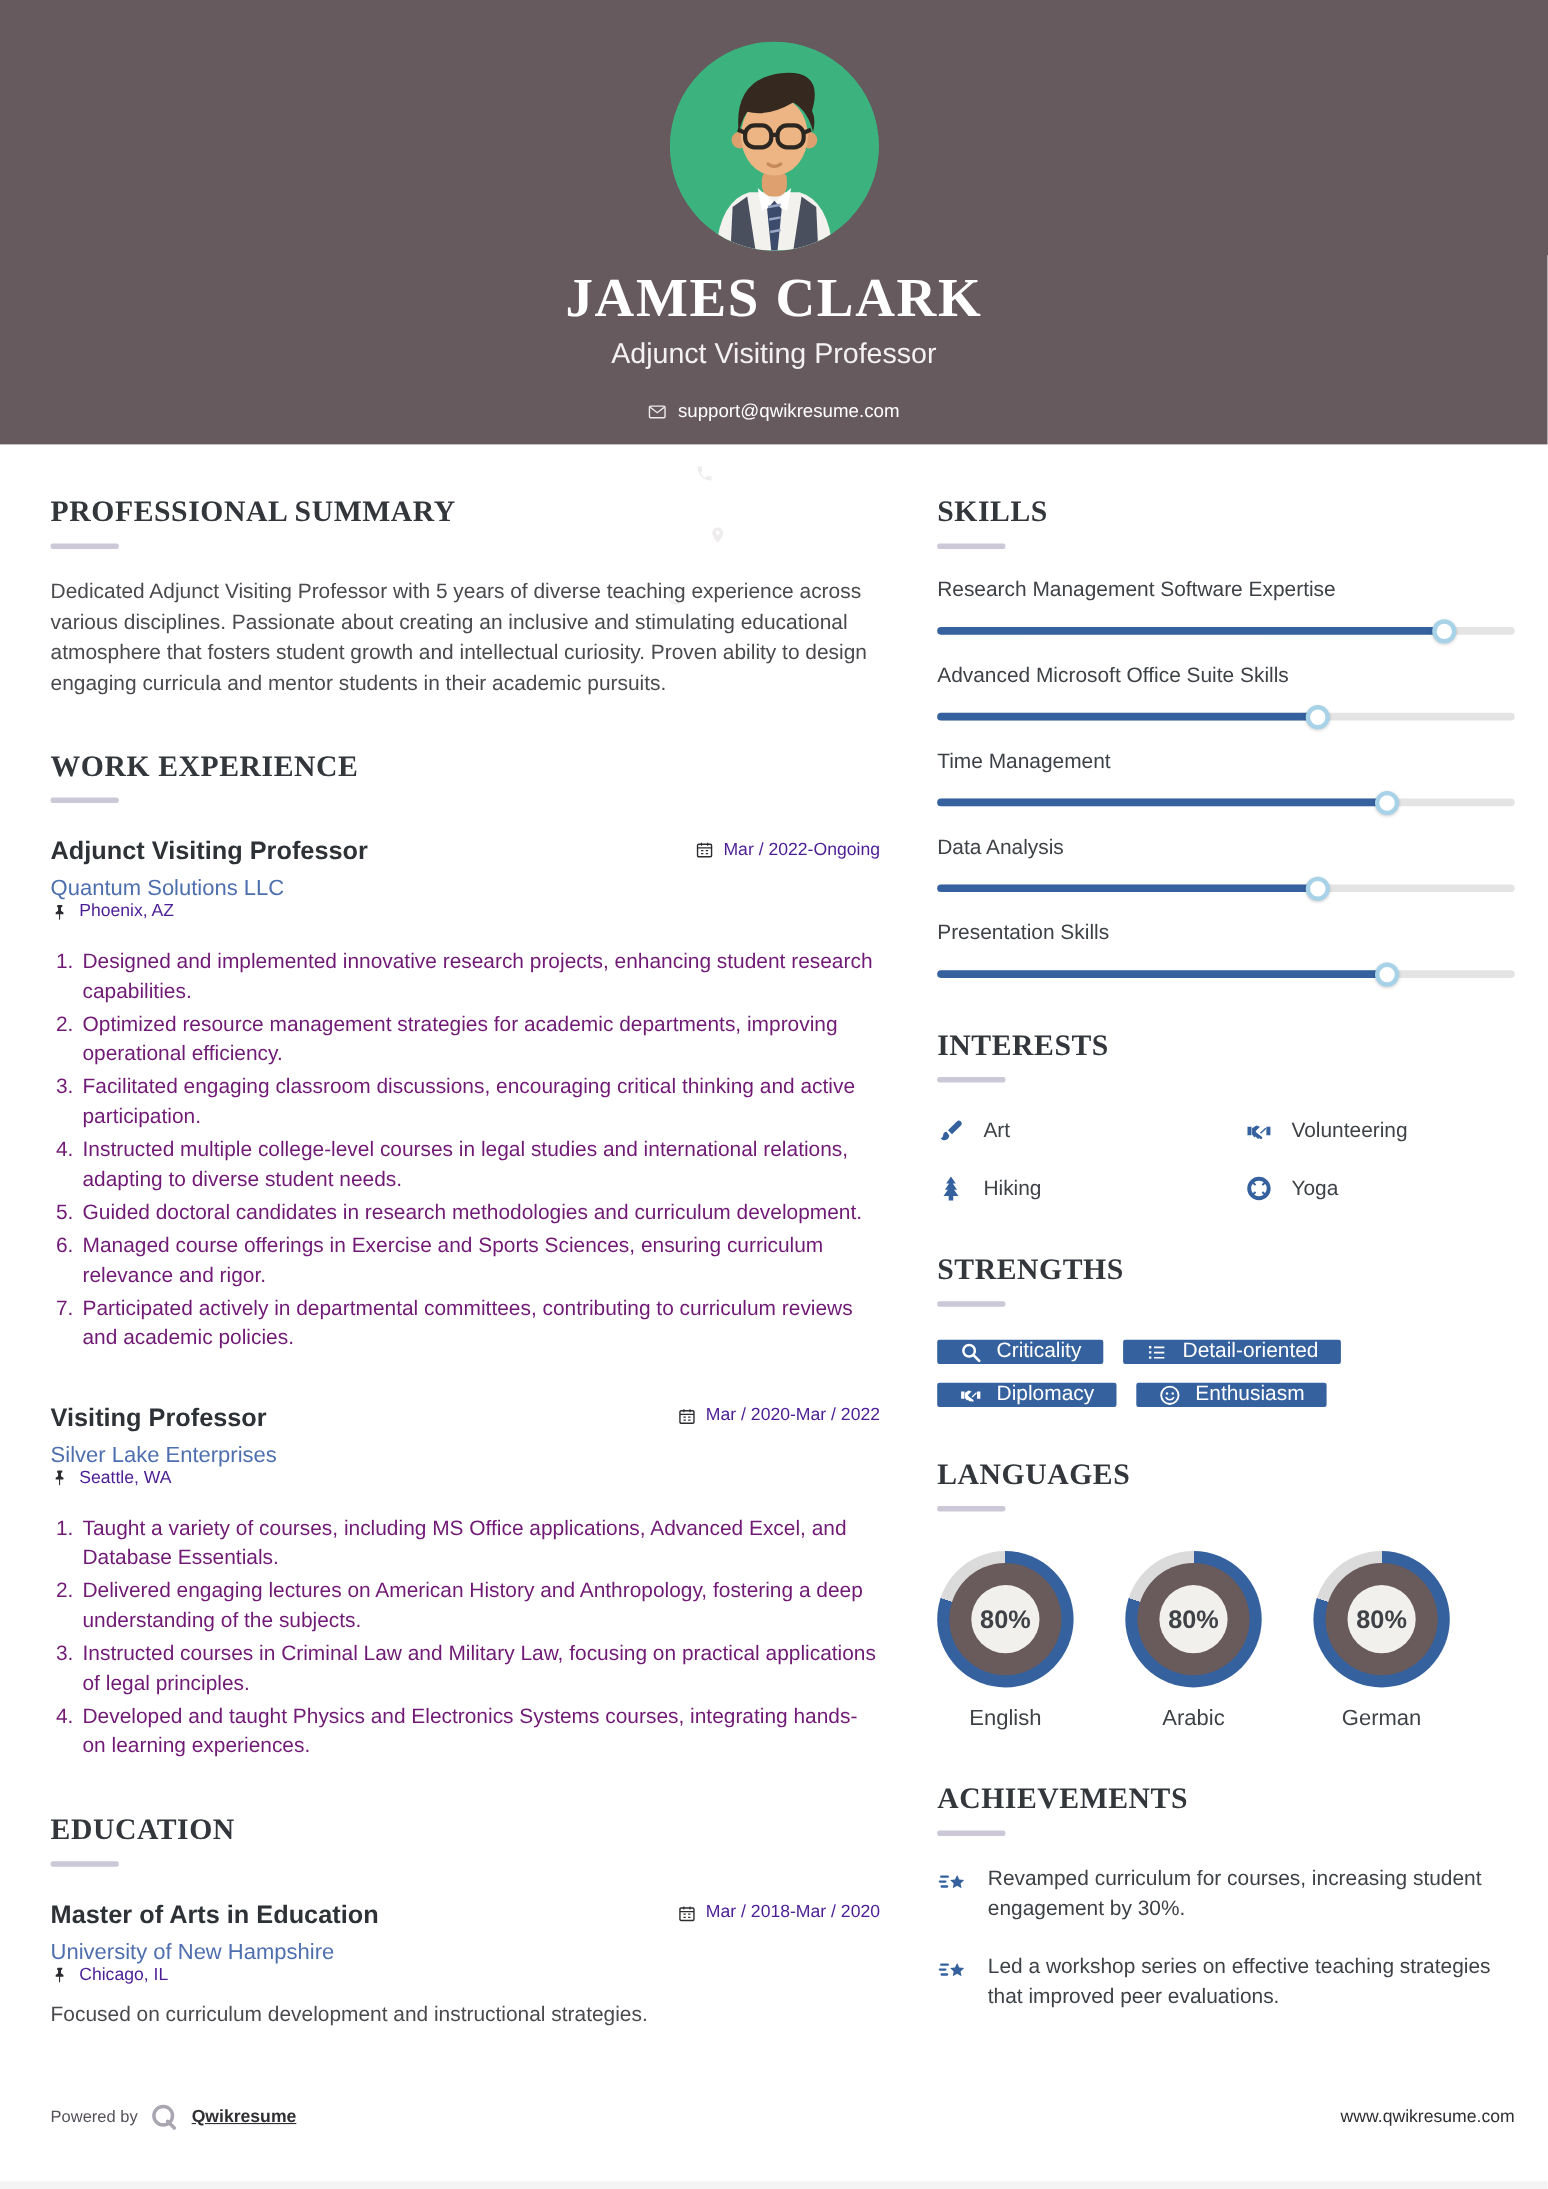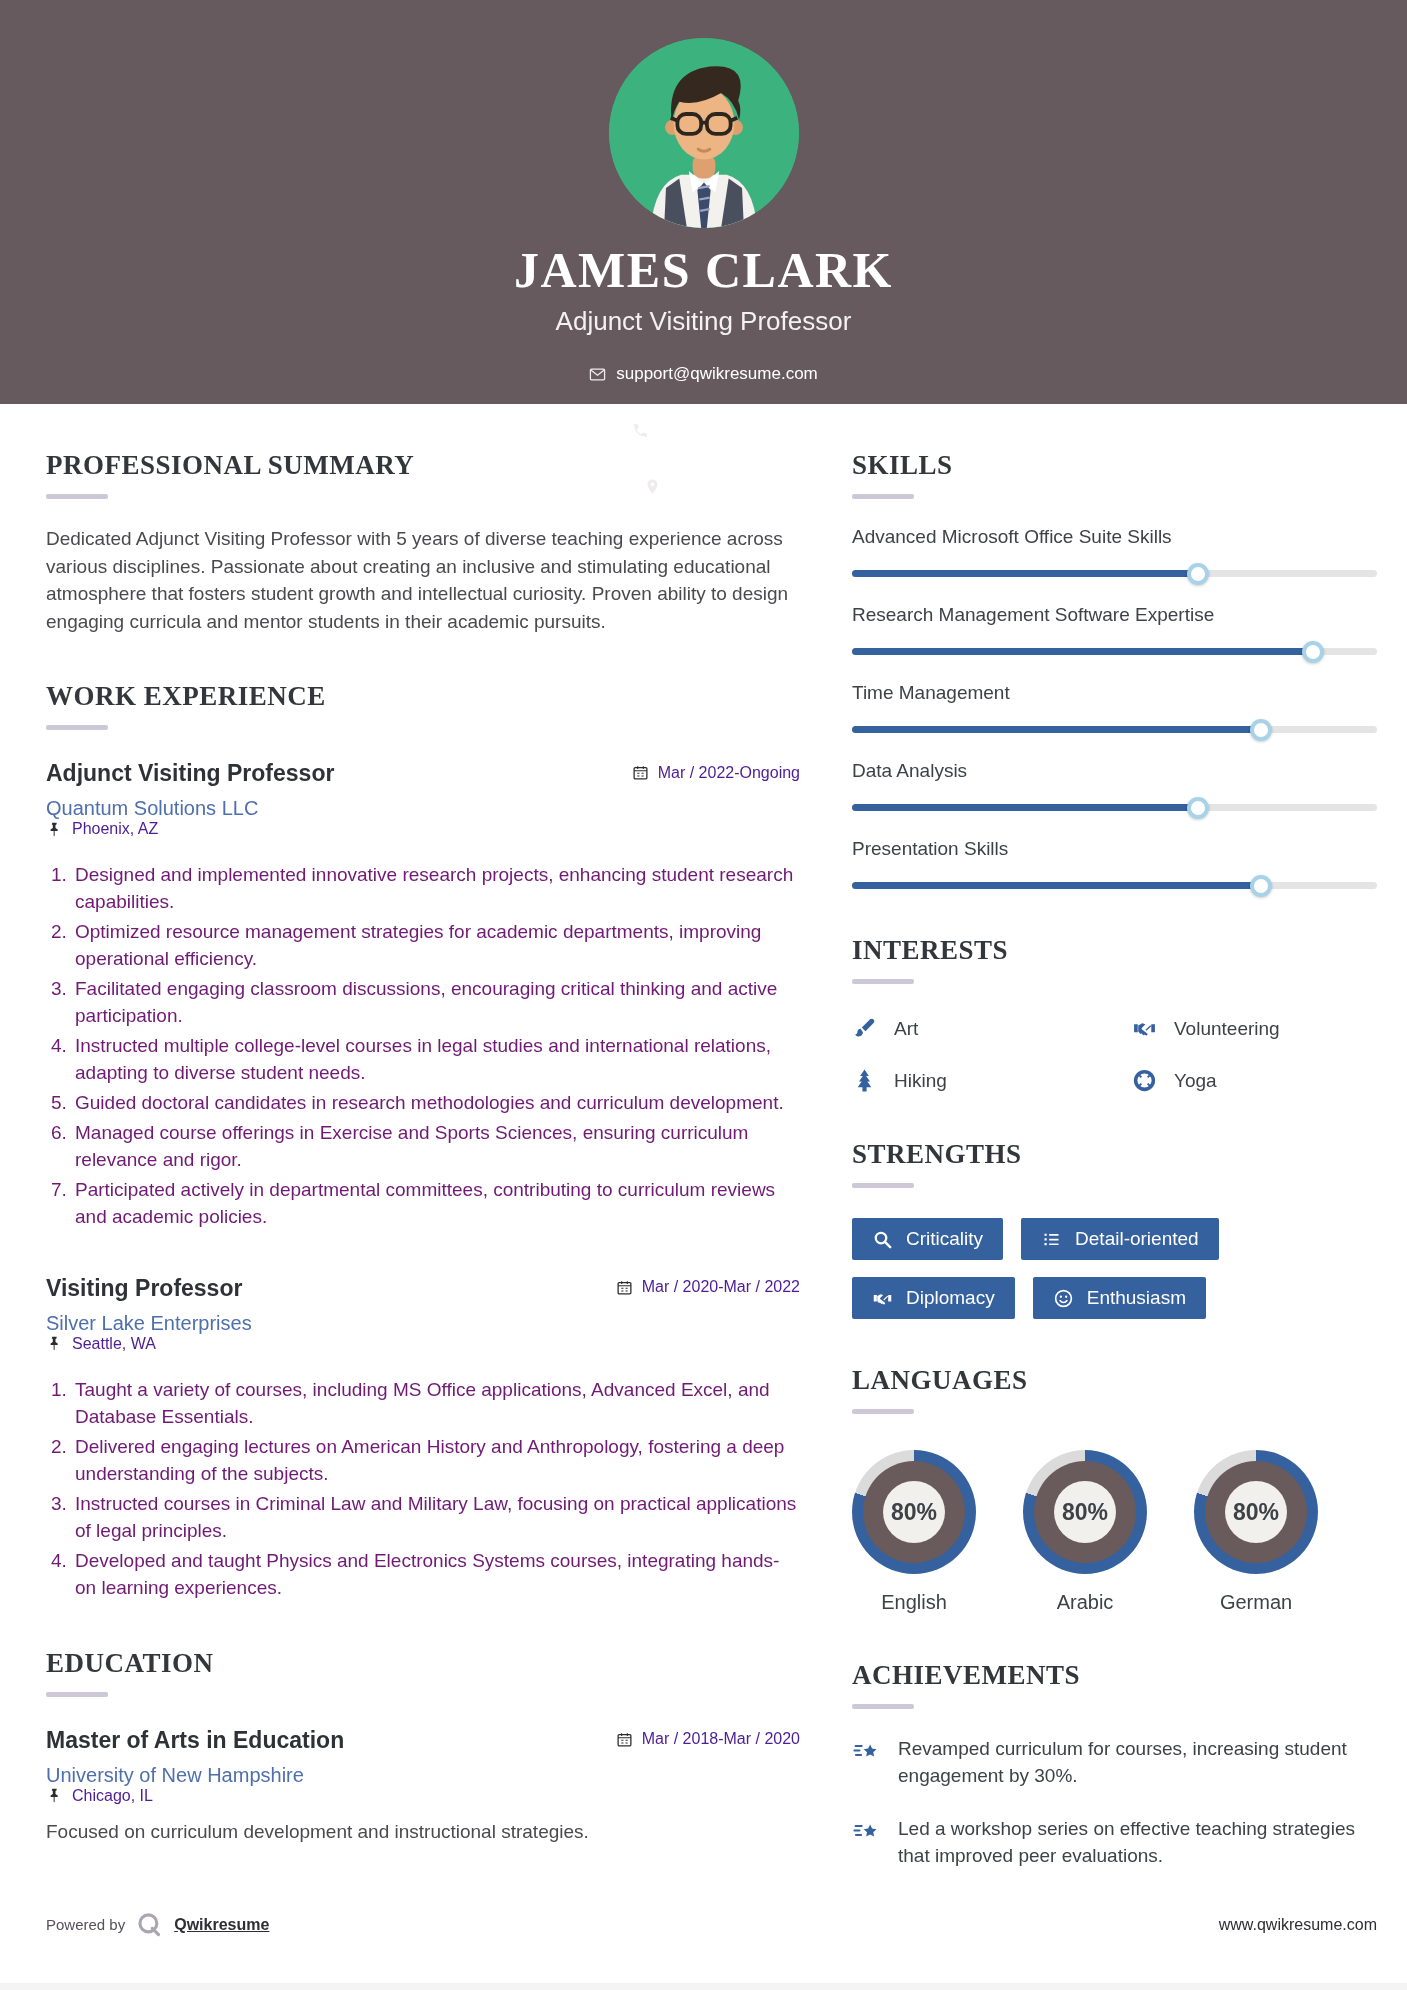--- a/index.html
+++ b/index.html
@@ -58,21 +58,21 @@
         border:4px solid #A7D2E8;border-radius:50%;box-shadow:0 1px 3px rgba(0,0,0,.2);}
 
   
   .interests-grid{display:grid;grid-template-columns:280px 1fr;row-gap:27px;margin-top:32px;}
   .interest{display:flex;align-items:center;gap:17px;font-size:19px;color:#3E4247;}
   .interest .icon{width:25px;height:25px;color:#35619E;}
 
   
   .strengths{margin-top:30px;display:flex;flex-wrap:wrap;gap:17px 18px;}
   .strength{display:inline-flex;align-items:center;gap:13px;background:#35619E;color:#fff;
-            font-size:19px;font-family:inherit;border:0;padding:10px 20px;border-radius:2px;cursor:default;}
+            font-size:19px;font-family:inherit;border:0;padding:0 20px;border-radius:2px;cursor:default;}
   .strength .icon{width:21px;height:21px;color:#fff;}
 
   
   .langs{display:flex;gap:47px;margin-top:36px;}
   .lang{text-align:center;}
   .donut{position:relative;width:124px;height:124px;border-radius:50%;}
   .donut-inner{position:absolute;inset:11px;background:#695A5C;border-radius:50%;}
   .donut-center{position:absolute;inset:31px;background:#F2F0EC;border-radius:50%;
                 display:flex;align-items:center;justify-content:center;font-size:23px;font-weight:700;color:#3E4247;}
   .lang-name{margin-top:17px;font-size:20px;color:#3E4247;}
@@ -285,32 +285,32 @@
       </article>
     </section>
   </div>
 
   <div class="col-right">
 
     <section class="sec-block">
       <h2 class="sec">SKILLS</h2>
 
         <div class="skill">
+          <div class="skill-label">Research Management Software Expertise</div>
+          <div class="bar">
+            <div class="fill" style="width: 88%;"></div>
+            <div class="knob" style="left: calc(88% - 12px);"></div>
+          </div>
+        </div>
+
+        <div class="skill">
           <div class="skill-label">Advanced Microsoft Office Suite Skills</div>
           <div class="bar">
             <div class="fill" style="width: 66%;"></div>
             <div class="knob" style="left: calc(66% - 12px);"></div>
-          </div>
-        </div>
-
-        <div class="skill">
-          <div class="skill-label">Research Management Software Expertise</div>
-          <div class="bar">
-            <div class="fill" style="width: 88%;"></div>
-            <div class="knob" style="left: calc(88% - 12px);"></div>
           </div>
         </div>
 
         <div class="skill">
           <div class="skill-label">Time Management</div>
           <div class="bar">
             <div class="fill" style="width: 78%;"></div>
             <div class="knob" style="left: calc(78% - 12px);"></div>
           </div>
         </div>

